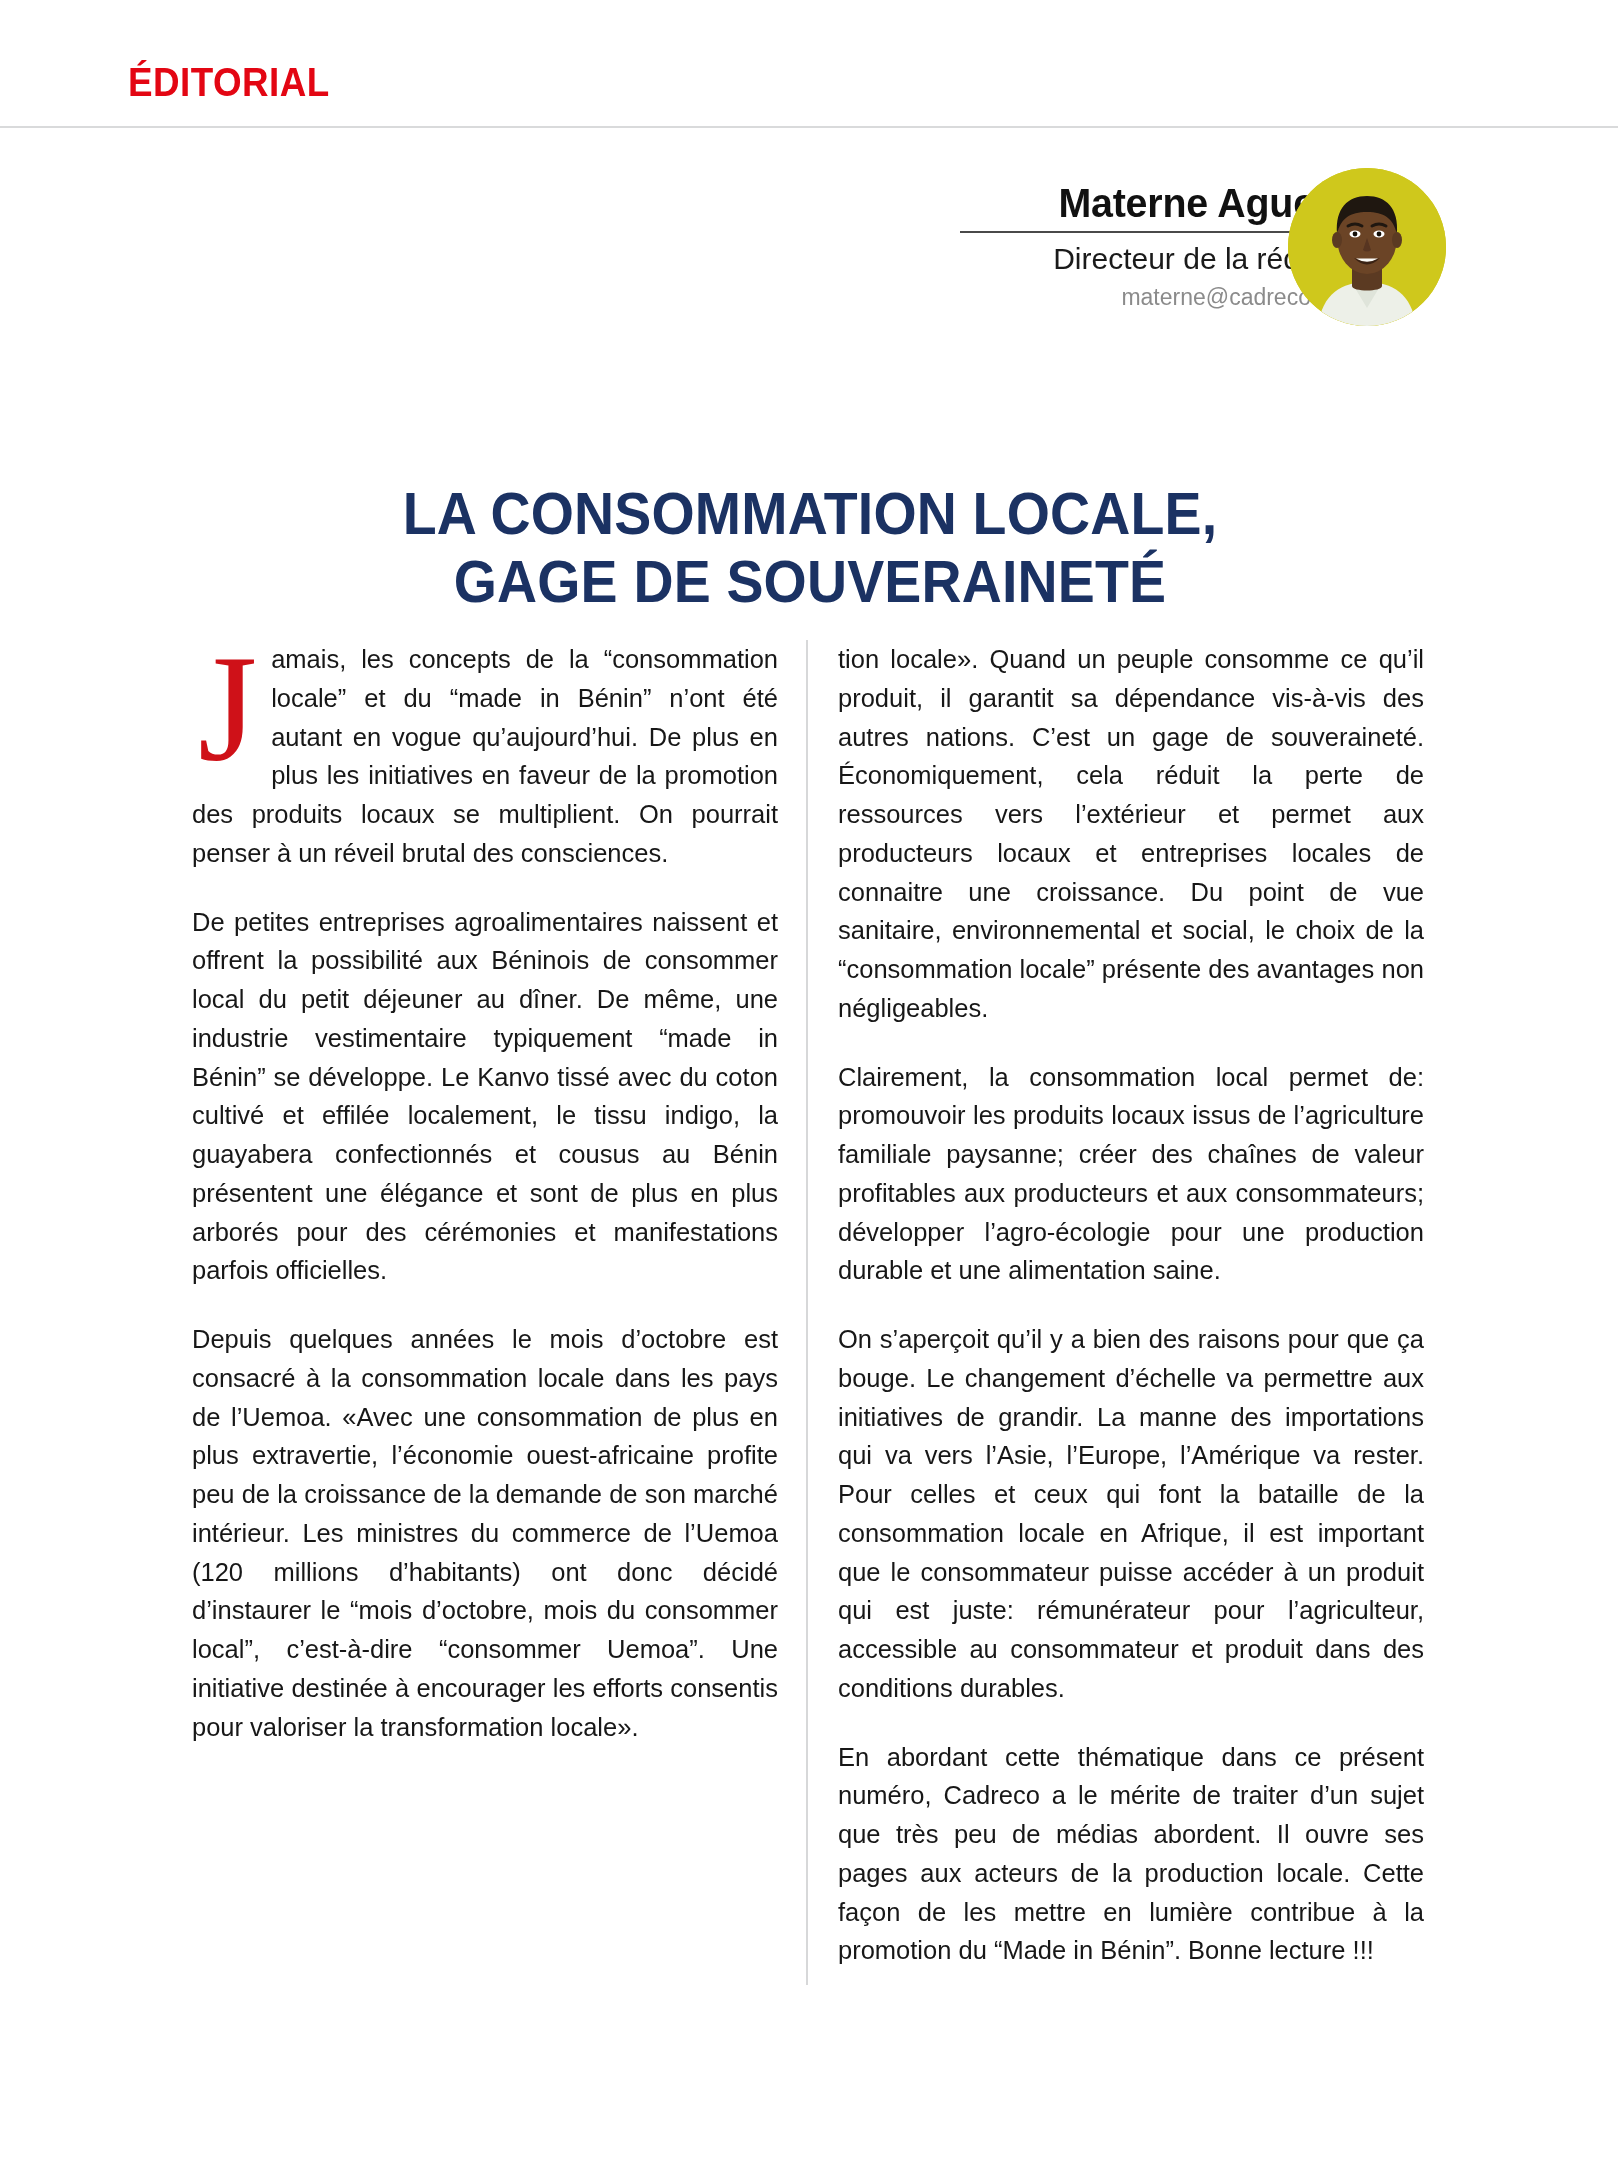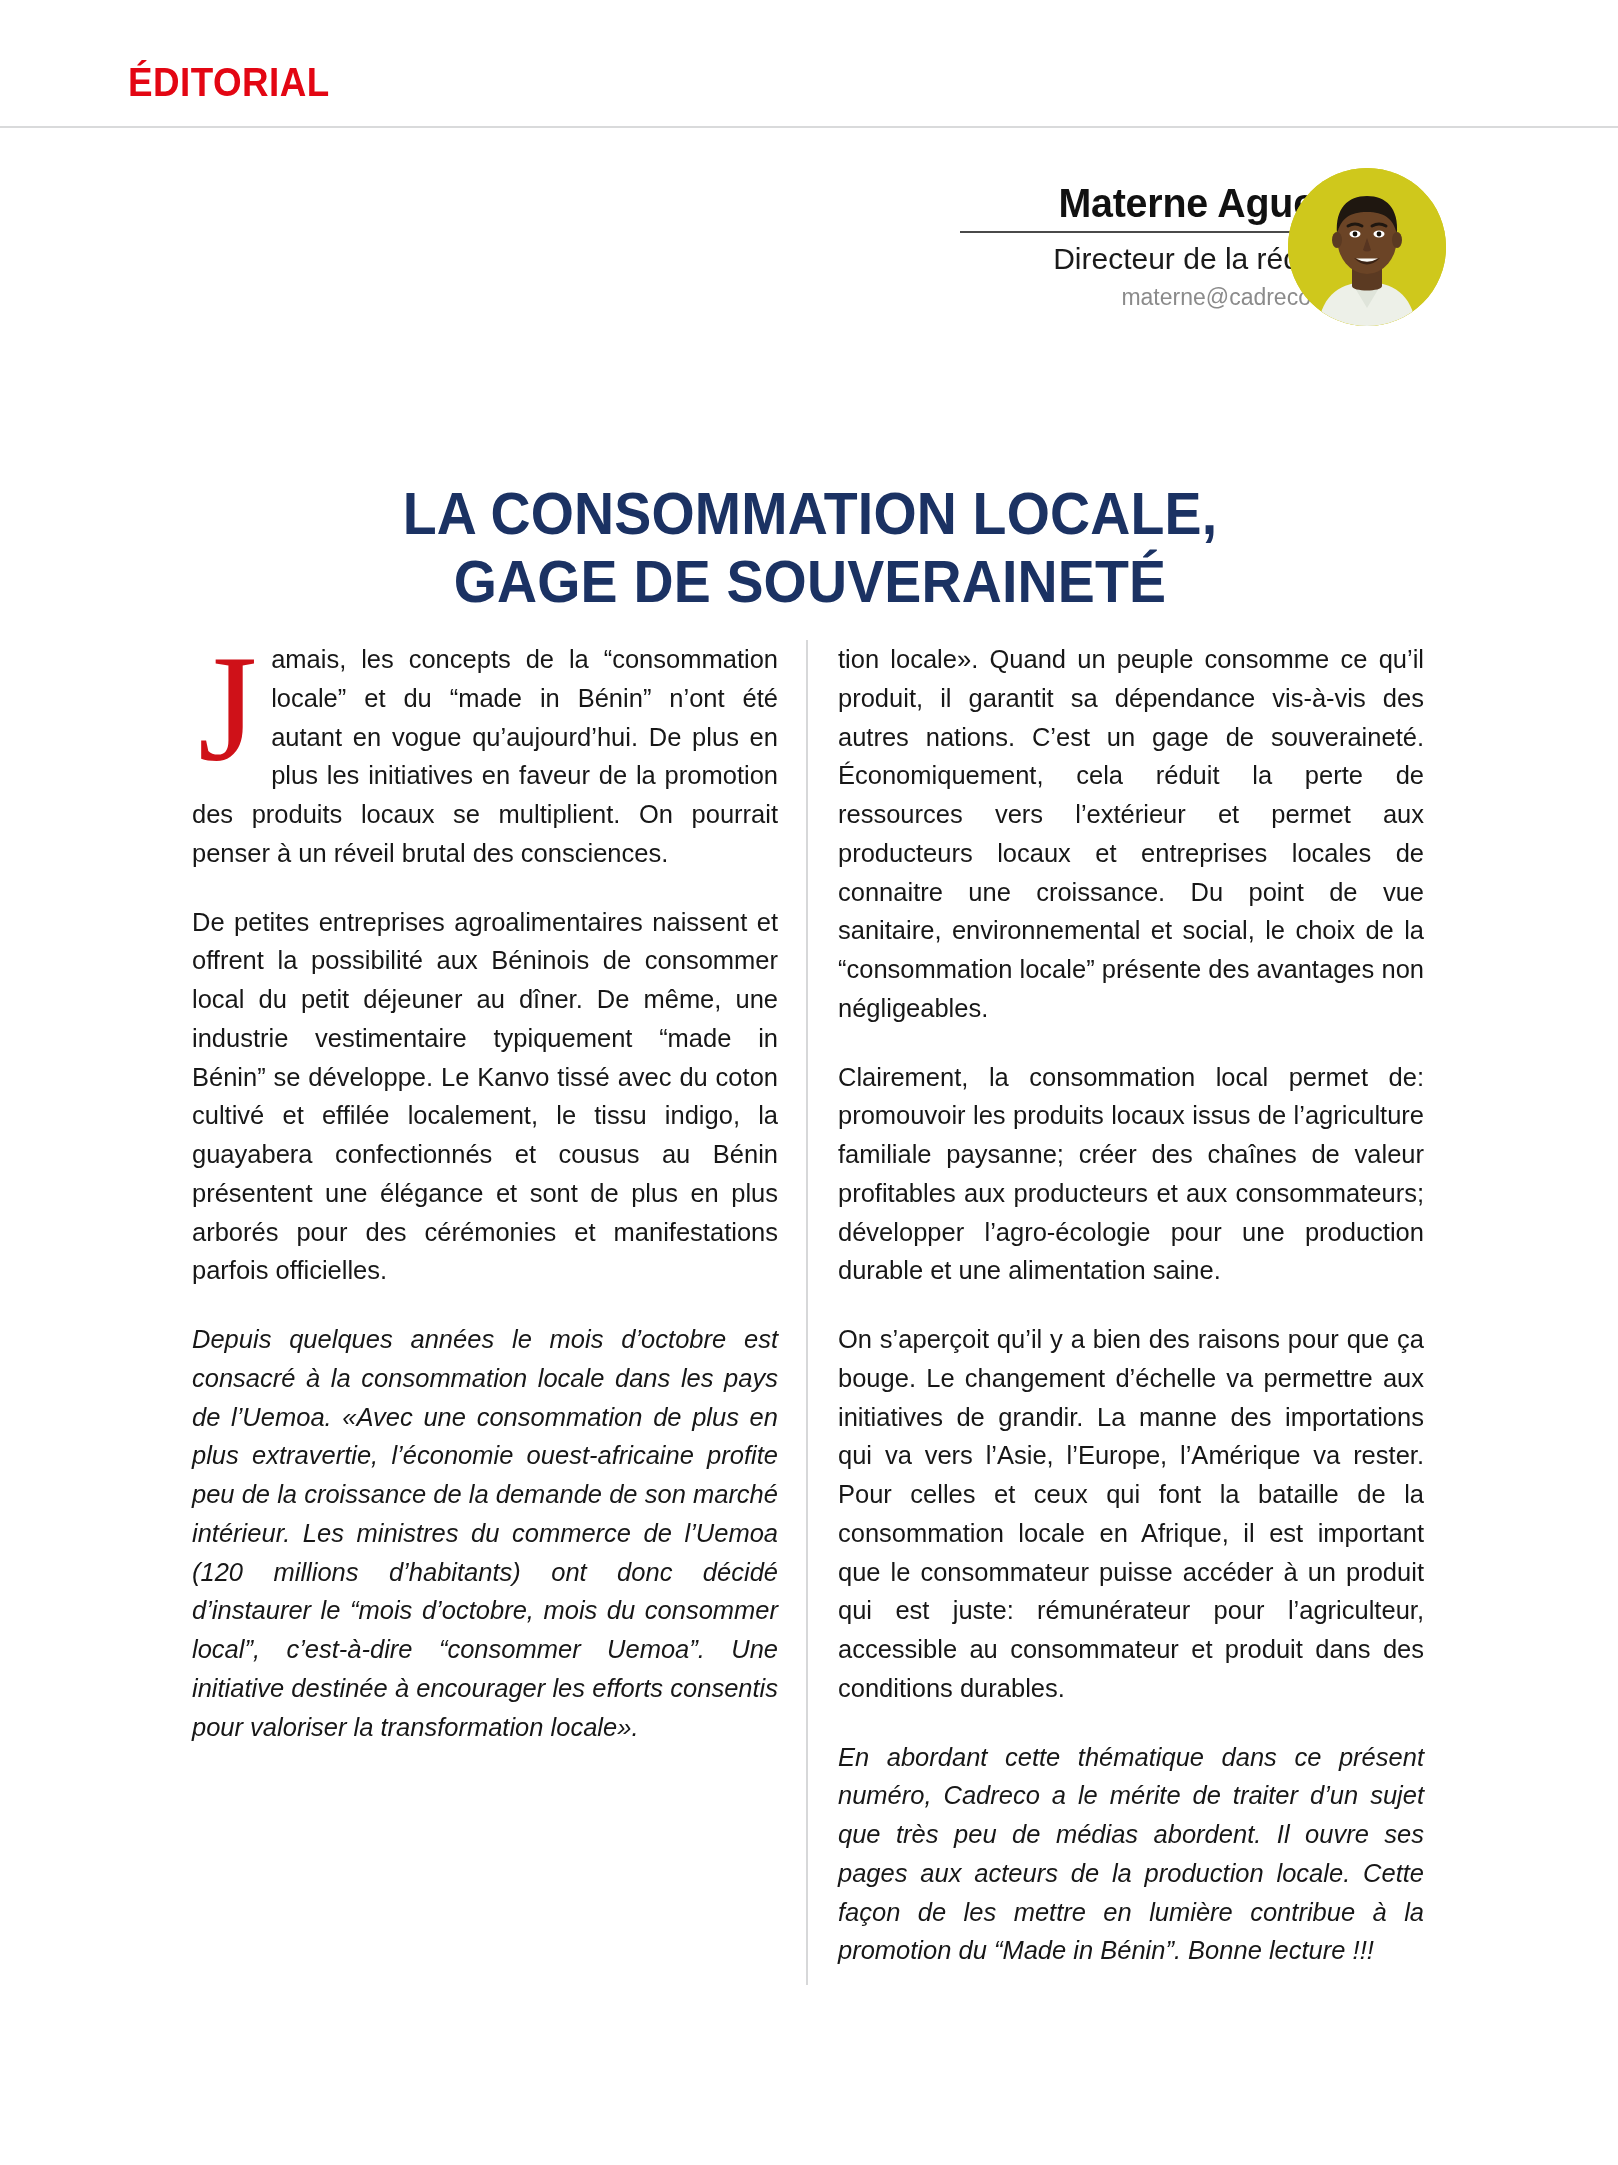--- a/index.html
+++ b/index.html
@@ -153,21 +153,21 @@
   }
   .col p {
     margin: 0 0 30px 0;
     font-size: 25.5px;
     line-height: 1.52;
     text-align: justify;
     text-justify: inter-word;
     color: #171717;
     hyphens: manual;
   }
-  .col p:last-child { margin-bottom: 4px; font-style: italic; }
+  .col p:last-child { margin-bottom: 4px; }
 
   
   .dropcap-para {
     position: relative;
   }
   .dropcap {
     float: left;
     font-family: "Liberation Serif", serif;
     font-weight: 400;
     font-size: 152px;

